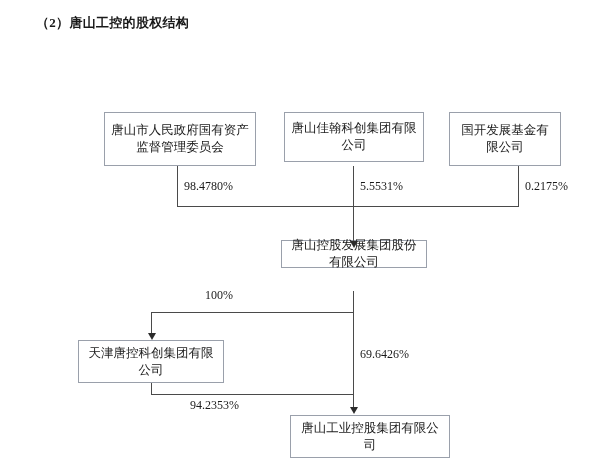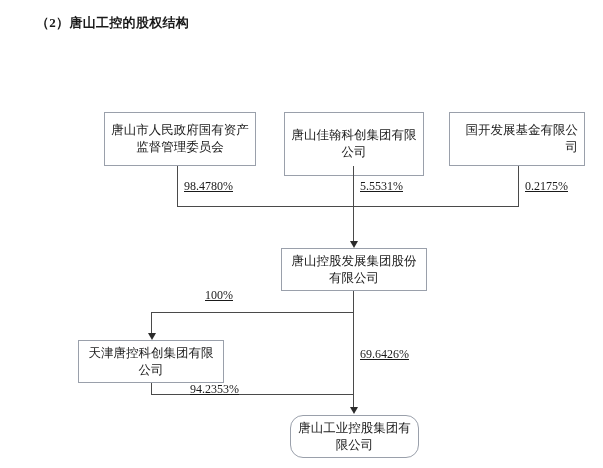--- a/index.html
+++ b/index.html
@@ -39,25 +39,25 @@
     line-height: 1.35;
     padding: 2px 6px;
     color: #1a1a1a;
   }
   .node span {
     display: block;
   }
 
   
   #node-sasac      { left: 104px; top: 112px; width: 152px; height: 54px; }
-  #node-jiahan     { left: 284px; top: 112px; width: 140px; height: 64px; }
-  #node-cdb-fund   { left: 449px; top: 112px; width: 136px; height: 54px; text-align: right; }
-  #node-holding    { left: 281px; top: 248px; width: 146px; height: 43px; }
+  #node-jiahan     { left: 284px; top: 112px; width: 140px; height: 50px; }
+  #node-cdb-fund   { left: 449px; top: 112px; width: 112px; height: 54px; }
+  #node-holding    { left: 281px; top: 240px; width: 146px; height: 28px; }
   #node-tianjin    { left:  78px; top: 340px; width: 146px; height: 43px; justify-content: flex-end; }
-  #node-industrial { left: 290px; top: 415px; width: 129px; height: 43px; border-radius: 13px; }
+  #node-industrial { left: 290px; top: 415px; width: 160px; height: 43px; }
 
   
   .line-v, .line-h {
     position: absolute;
     background: #4a4a4a;
   }
   .line-v { width: 1px; }
   .line-h { height: 1px; }
 
   .arrow-down {
@@ -68,21 +68,20 @@
     border-right: 4px solid transparent;
     border-top: 7px solid #2b2b2b;
   }
 
   .edge-label {
     position: absolute;
     font-size: 12px;
     color: #1a1a1a;
     white-space: nowrap;
     font-family: "Liberation Serif", "DejaVu Serif", serif;
-    text-decoration: underline;
   }
 </style>
 </head>
 <body>
 
 <div id="page-title">（2）唐山工控的股权结构</div>
 
 <div class="node" id="node-sasac">
   <span>唐山市人民政府国有资产监督管理委员会</span>
 </div>
@@ -132,13 +131,13 @@
 <div class="edge-label" style="left:184px; top:179px;">98.4780%</div>
 
 <div class="edge-label" style="left:360px; top:179px;">5.5531%</div>
 
 <div class="edge-label" style="left:525px; top:179px;text-align:right;">0.2175%</div>
 
 <div class="edge-label" style="left:205px; top:288px;">100%</div>
 
 <div class="edge-label" style="left:360px; top:347px;">69.6426%</div>
 
-<div class="edge-label" style="left:190px; top:382px;">94.2353%</div>
+<div class="edge-label" style="left:190px; top:398px;">94.2353%</div>
 
 </body></html>

